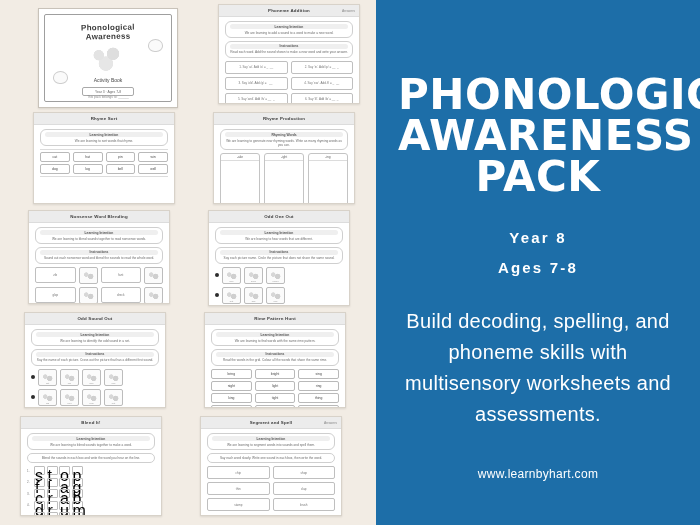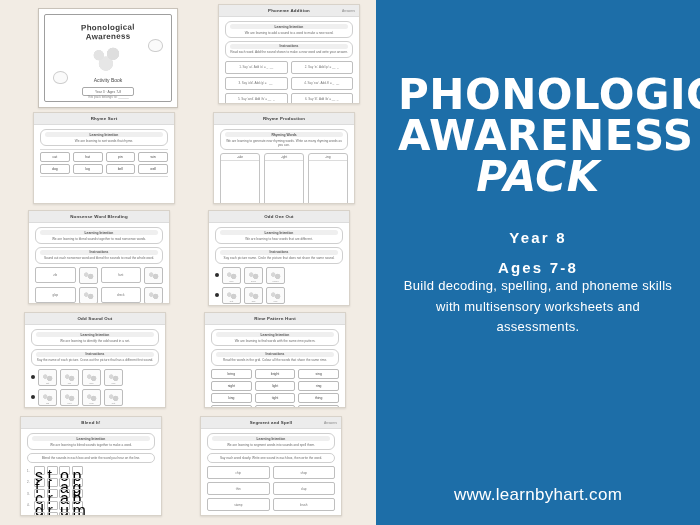--- a/index.html
+++ b/index.html
@@ -284,43 +284,44 @@
   .big-title {
     margin-top: 74px;
     font-family: "DejaVu Sans", sans-serif;
     font-weight: bold;
     font-size: 42px;
     line-height: 0.98;
     letter-spacing: 0.5px;
     text-transform: uppercase;
   }
   .big-title .l2 { display: block; }
-  .big-title .l3 { display: block; font-style: italic; }
+  .big-title .l3 { display: block; }
   .year {
     margin-top: 32px;
     font-size: 15px;
     letter-spacing: 2.2px;
     font-weight: bold;
   }
   .ages {
     margin-top: 13px;
     font-size: 15px;
     letter-spacing: 2.2px;
     font-weight: bold;
   }
   .blurb {
-    font-size: 13px;
+    margin-top: 30px;
+    font-size: 20px;
     line-height: 1.55;
     letter-spacing: .3px;
   }
   .website {
     position: absolute;
     left: 0; right: 0;
-    bottom: 20px;
-    font-size: 17px;
+    bottom: 44px;
+    font-size: 12px;
     letter-spacing: .3px;
   }
 </style>
 </head>
 <body>
 
 <div class="page">
 
   <div class="left-panel">
     <div class="sheet-grid">

